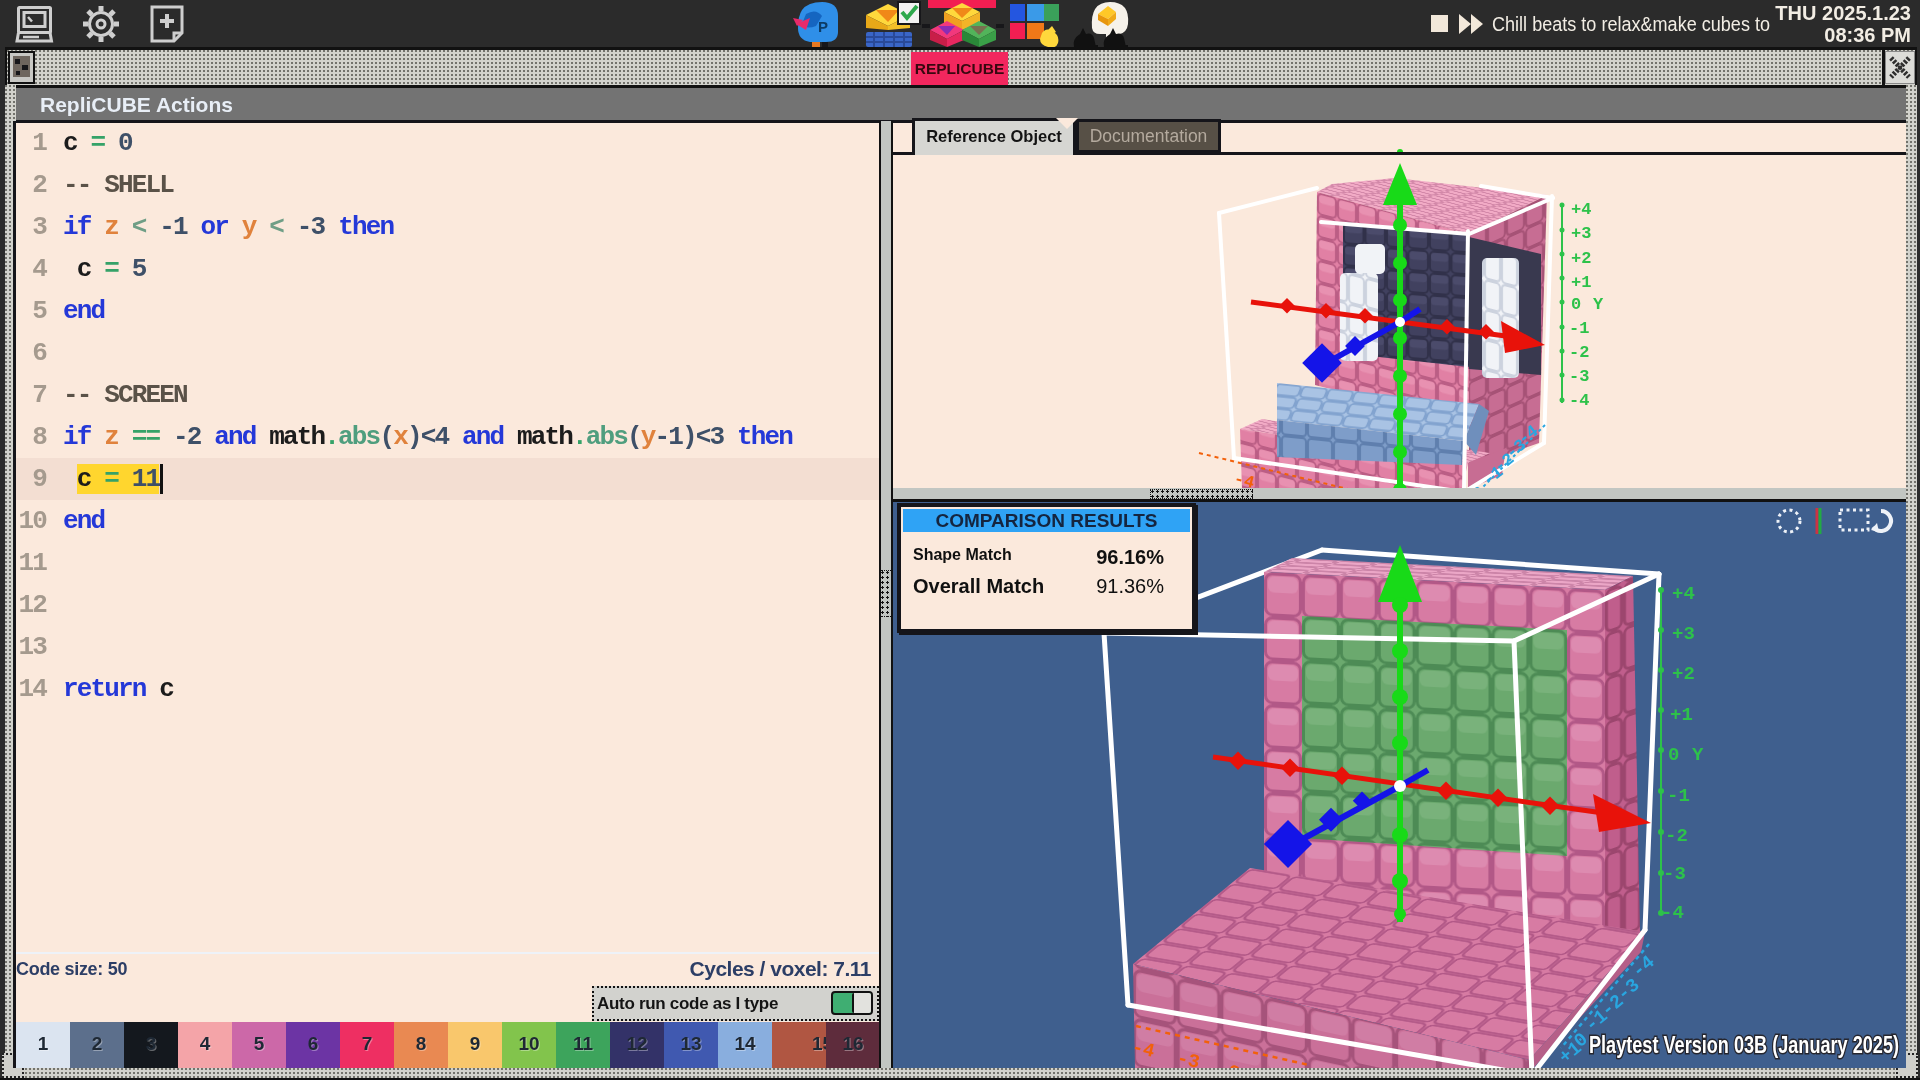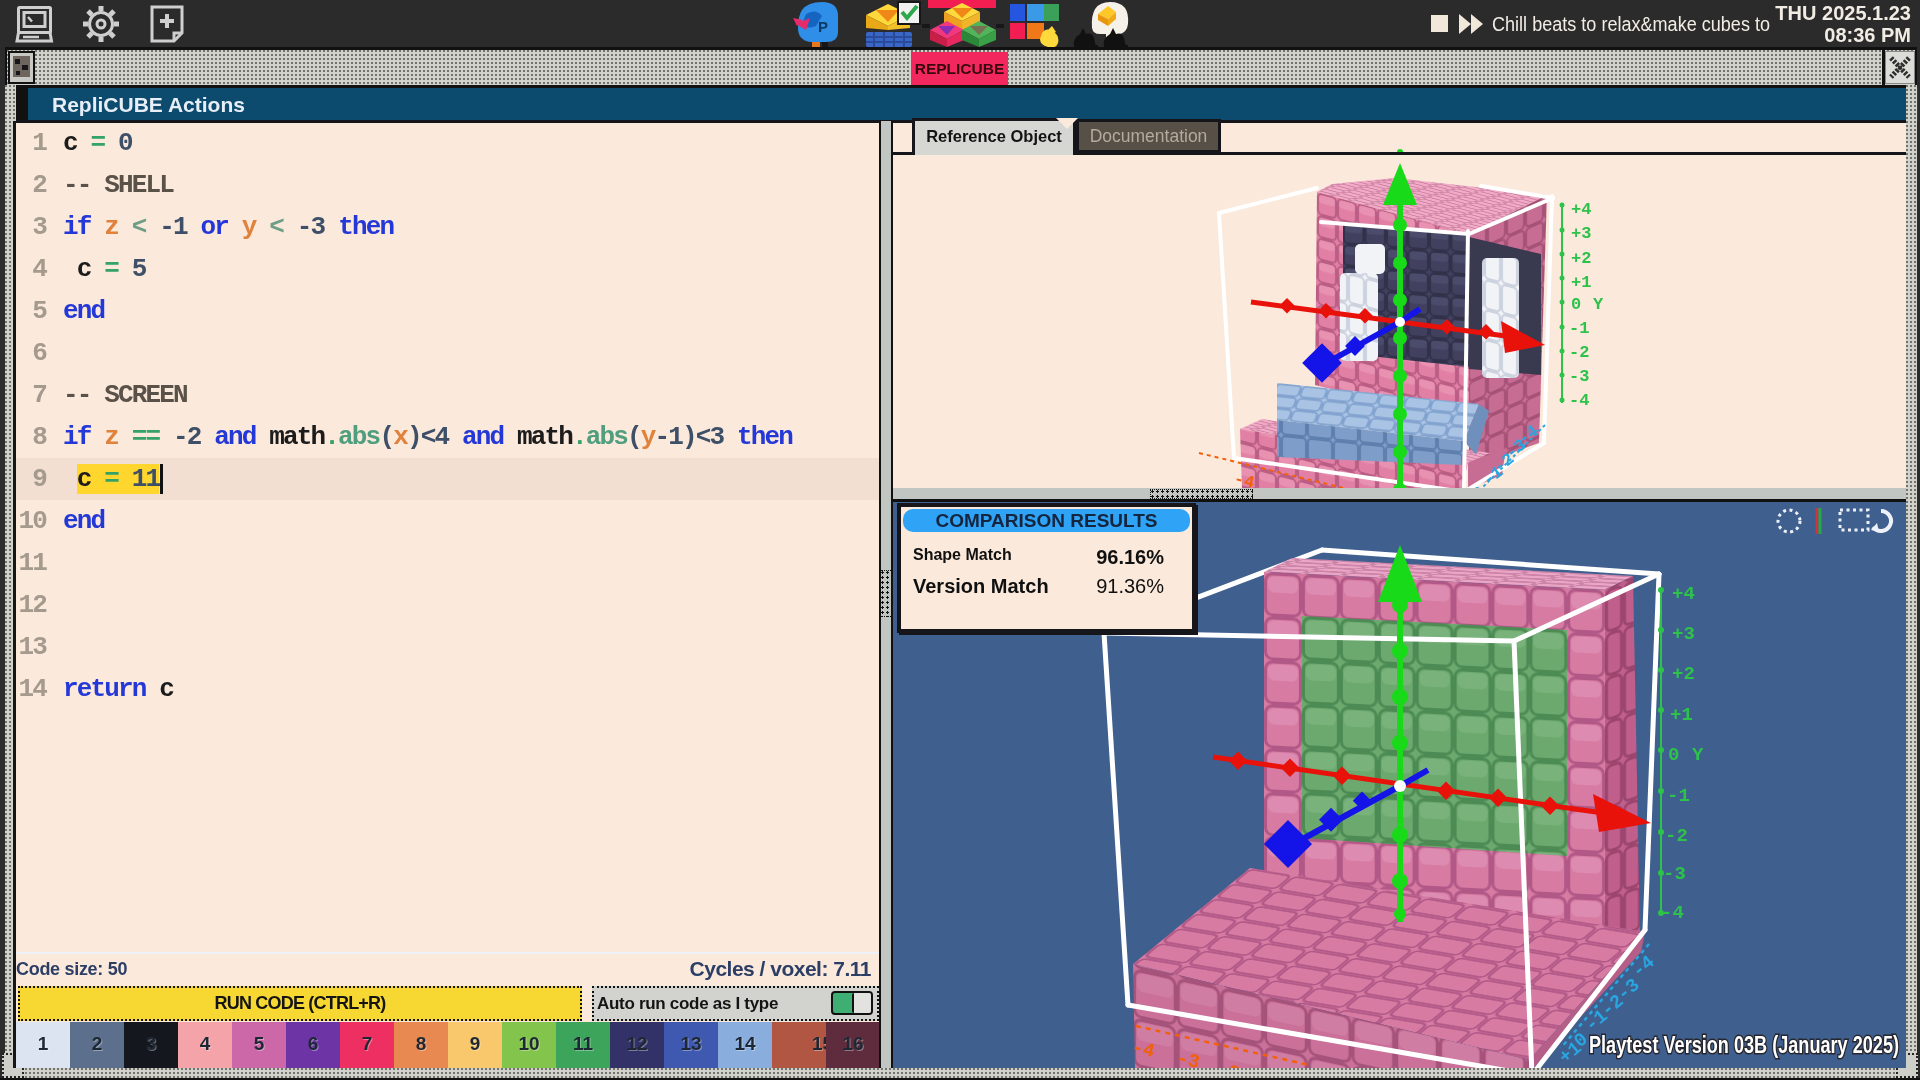--- a/index.html
+++ b/index.html
@@ -142,22 +142,22 @@
   <div class="abs" style="left:1885px;top:51px;width:30px;height:33px;background:#dcdcd8;border:1px solid #888;">
     <svg width="28" height="31" viewBox="0 0 28 31">
       <g stroke="#2e2e2e" stroke-width="5" stroke-dasharray="2.5,1.5">
         <line x1="5" y1="6" x2="23" y2="25"></line>
           <line x1="23" y1="6" x2="5" y2="25"></line>
       </g>
     </svg>
   </div>
 
   <div class="abs" style="left:7px;top:85px;width:1908px;height:3px;background:#111;"></div>
-  <div class="abs" id="bluebar" style="left:16px;top:88px;width:1890px;height:33px;background:#0c4a6e;
-       color:#e8eef6;font-size:21px;font-weight:bold;line-height:33px;margin-left:12px;">
+  <div class="abs" id="bluebar" style="left:16px;top:88px;width:1890px;height:33px;background:#737373;
+       color:#e8eef6;font-size:21px;font-weight:bold;line-height:33px;">
     <span style="margin-left:24px;">RepliCUBE Actions</span>
   </div>
   <div class="abs" style="left:16px;top:120px;width:1890px;height:3px;background:#15151a;"></div>
 
   <div class="abs dots" style="left:5px;top:85px;width:11px;height:995px;"></div>
   <div class="abs dots" style="left:1906px;top:85px;width:11px;height:995px;"></div>
   <div class="abs dots" style="left:5px;top:1068px;width:1912px;height:12px;"></div>
   <div class="abs" style="left:0;top:1078px;width:1920px;height:2px;background:#111;"></div>
   <div class="abs" style="left:2px;top:1053px;width:22px;height:25px;background:#cfcfca;border:2px dotted #222;"></div>
   <div class="abs" style="left:1896px;top:1053px;width:22px;height:25px;background:#cfcfca;border:2px dotted #222;"></div>
@@ -188,22 +188,20 @@
   <div class="cl clin" style="top:626px;"><span class="ln">13</span></div>
   <div class="cl clin" style="top:668px;"><span class="ln">14</span><span class="cd"><span class="kw">return </span><span class="bk">c</span></span></div>
 
   <div class="abs" style="left:16px;top:952px;width:863px;height:30px;background:#fbe9dc;border-top:2px solid #eef2f8;
        color:#2c3e66;font-weight:bold;line-height:30px;">
     <span style="margin-left:0;font-size:18px;letter-spacing:-0.3px;">Code size: 50</span>
     <span style="position:absolute;right:8px;font-size:21px;letter-spacing:-0.5px;">Cycles / voxel: 7.11</span>
   </div>
 
   <div class="abs" style="left:16px;top:982px;width:863px;height:40px;background:#fbe9dc;"></div>
-  <div class="abs" style="left:18px;top:986px;width:564px;height:35px;background:#f7d832;border:2px dotted #111;
-       color:#141414;font-size:18px;font-weight:bold;text-align:center;line-height:31px;letter-spacing:-0.8px;">RUN CODE (CTRL+R)</div>
   <div class="abs" style="left:592px;top:986px;width:287px;height:35px;background:#d2d2ce;border:2px dotted #111;
        color:#141414;font-weight:bold;line-height:31px;">
     <span style="margin-left:3px;font-size:17px;letter-spacing:-0.3px;">Auto run code as I type</span>
     <span style="position:absolute;right:4px;top:3px;width:42px;height:24px;border:2px solid #111;border-radius:4px;background:#3fae72;">
       <span style="position:absolute;right:0;top:0;width:19px;height:20px;background:#e2e2de;border-left:2px solid #111;border-radius:2px;"></span>
     </span>
   </div>
 
   <div class="abs" id="palette" style="left:16px;top:1022px;width:864px;height:46px;font-size:19px;font-weight:bold;color:#1e2834;">
       <div style="position:absolute;left:0px;top:0;width:54px;height:46px;background:#dbe4f0;
@@ -538,22 +536,22 @@
       <path d="M988,9 a10,10 0 1 1 -8,16" stroke="#eef2f8" stroke-width="4"></path>
       <path d="M978,28 l6,-7 l2,9 z" fill="#eef2f8" stroke="none"></path>
     </g>
 
     <text x="1006" y="551" text-anchor="end" font-family="Liberation Sans, sans-serif" font-size="23" font-weight="bold" fill="#ffffff" stroke="#26262e" stroke-width="3" paint-order="stroke" textLength="310" lengthAdjust="spacingAndGlyphs">Playtest Version 03B (January 2025)</text>
   </svg>
 
   <div class="abs" style="left:897px;top:503px;width:299px;height:130px;background:#fbe9dc;border:4px solid #15151a;
        box-shadow:2px 2px 0 #15151a;">
     <div style="margin:2px 2px 0 2px;height:23px;background:#2fa3f5;color:#15253f;font-size:19px;font-weight:bold;
-         text-align:center;line-height:23px;border-radius:10px;">COMPARISON RESULTS</div>
+         text-align:center;line-height:23px;">COMPARISON RESULTS</div>
     <div style="position:relative;height:0;">
       <span style="position:absolute;left:12px;top:14px;font-size:16px;font-weight:bold;color:#101010;">Shape Match</span>
       <span style="position:absolute;right:28px;top:14px;font-size:20px;font-weight:bold;color:#101010;margin-left:12px;">96.16%</span>
-      <span style="position:absolute;left:12px;top:43px;font-size:20px;font-weight:bold;color:#101010;">Version Match</span>
+      <span style="position:absolute;left:12px;top:43px;font-size:20px;font-weight:bold;color:#101010;">Overall Match</span>
       <span style="position:absolute;right:28px;top:43px;font-size:20px;font-weight:normal;color:#101010;">91.36%</span>
     </div>
   </div>
 
 </div>
 
 </body></html>

